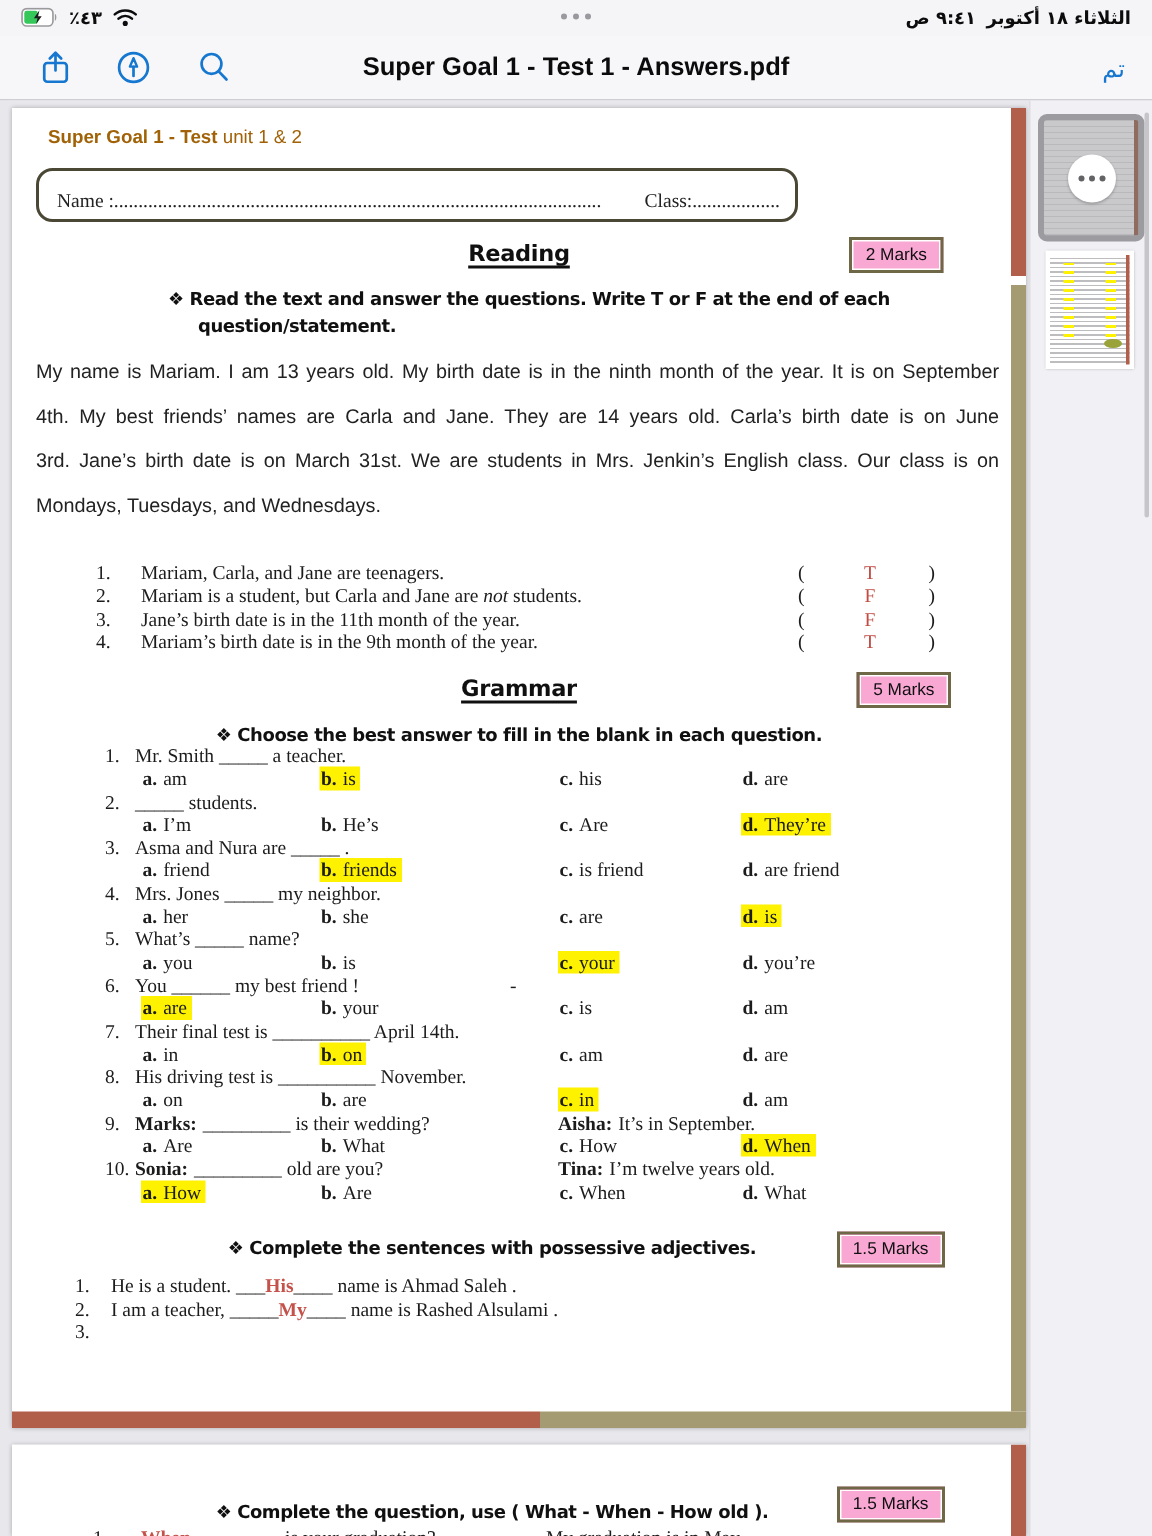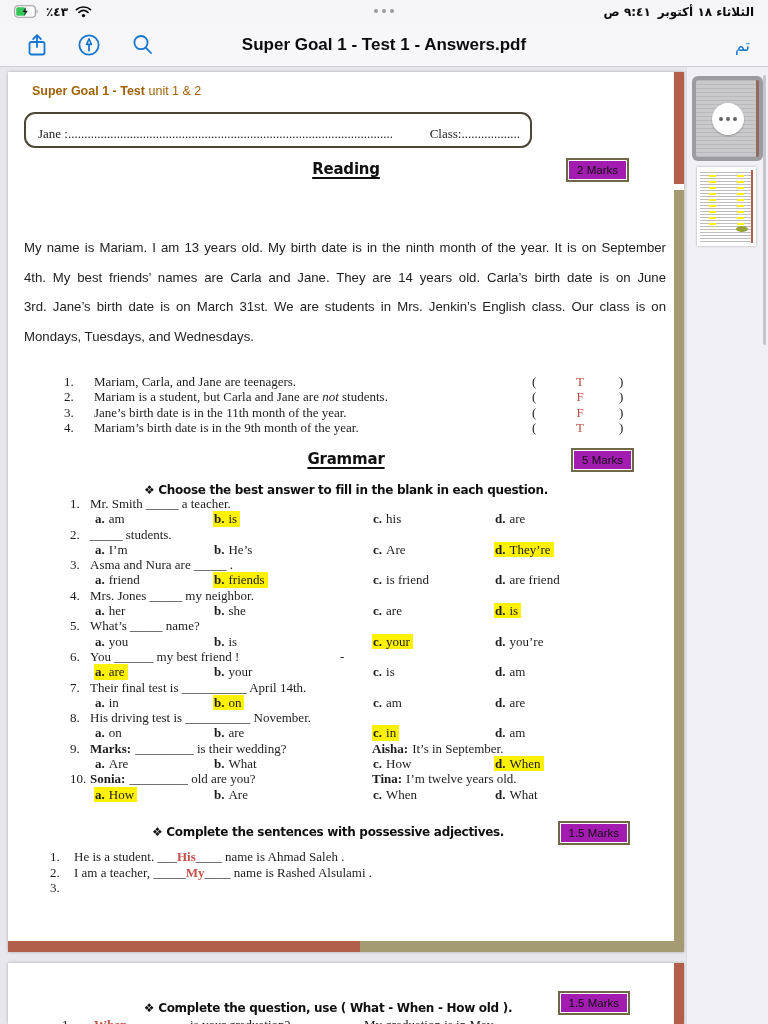--- a/index.html
+++ b/index.html
@@ -40,21 +40,21 @@
   .name-box{position:absolute;left:16px;top:40px;width:508px;height:36px;border:2px solid #4a4734;border-radius:11px;
             display:flex;align-items:flex-end;padding:0 10px 4px 12px;box-sizing:border-box;
             font-family:"Liberation Serif",serif;font-size:13px;color:#222;}
   .name-box .nm{flex:1;white-space:nowrap;overflow:hidden;}
   .name-box .cl{white-space:nowrap;}
 
   .sec-title{position:absolute;left:0;width:100%;text-align:center;
              font-family:"DejaVu Sans",sans-serif;font-weight:700;font-size:15px;color:#101010;
              letter-spacing:-0.2px;}
   .sec-title span{text-decoration:underline;text-underline-offset:3px;text-decoration-thickness:1.5px;}
-  .marksbox{position:absolute;border:2px solid #6e6847;background:#a21caf;padding:4px 9px;
+  .marksbox{position:absolute;border:2px solid #6e6847;background:#f9a8d4;padding:4px 9px;
             font-size:11.5px;color:#101010;box-shadow:0 0 0 1px #fff inset;}
 
   .instr{font-family:"DejaVu Sans",sans-serif;font-weight:700;font-size:12px;letter-spacing:-0.3px;
          color:#101010;line-height:18px;}
   .instr1{position:absolute;left:104px;top:118px;width:520px;padding-left:20px;text-indent:-20px;}
   .instr-c{position:absolute;left:0;top:409px;width:100%;text-align:center;}
 
   .passage{position:absolute;left:16px;top:161px;width:642px;font-size:13.2px;color:#222;line-height:29.5px;}
   .passage div{text-align:justify;text-align-last:justify;white-space:nowrap;}
   .passage div:last-child{text-align-last:left;}
@@ -180,27 +180,28 @@
 
   <div class="page page1">
     <div class="stripe red1"></div>
     <div class="stripe khaki1"></div>
 
     <div class="doc-title">
       <b>Super Goal 1 - Test</b><span> unit 1 &amp; 2</span>
     </div>
 
     <div class="name-box">
-      <span class="nm">Jane :....................................................................................................</span>
+      <span class="nm">Name :....................................................................................................</span>
       <span class="cl">Class:..................</span>
     </div>
 
     <div class="sec-title" style="top:88px;"><span>Reading</span></div>
     <div class="marksbox" style="top:86px;right:55px;">2 Marks</div>
 
+    <div class="instr instr1">❖ Read the text and answer the questions. Write T or F at the end of each question/statement.</div>
 
     <div class="passage">
       <div>My name is Mariam. I am 13 years old. My birth date is in the ninth month of the year. It is on September</div>
       <div>4th. My best friends’ names are Carla and Jane. They are 14 years old. Carla’s birth date is on June</div>
       <div>3rd. Jane’s birth date is on March 31st. We are students in Mrs. Jenkin’s English class. Our class is on</div>
       <div>Mondays, Tuesdays, and Wednesdays.</div>
     </div>
 
     <div class="tf">
       <div class="tfrow">

